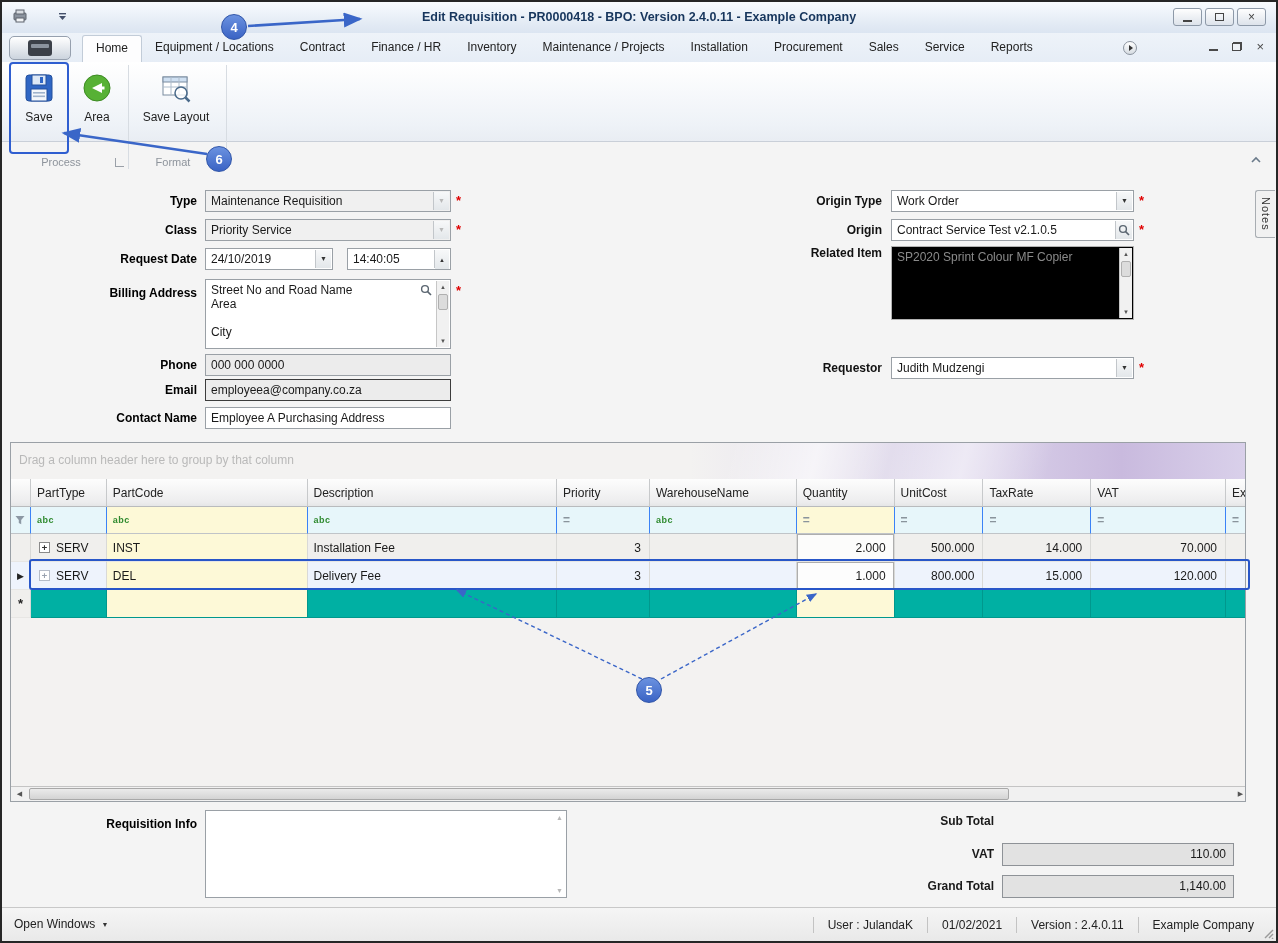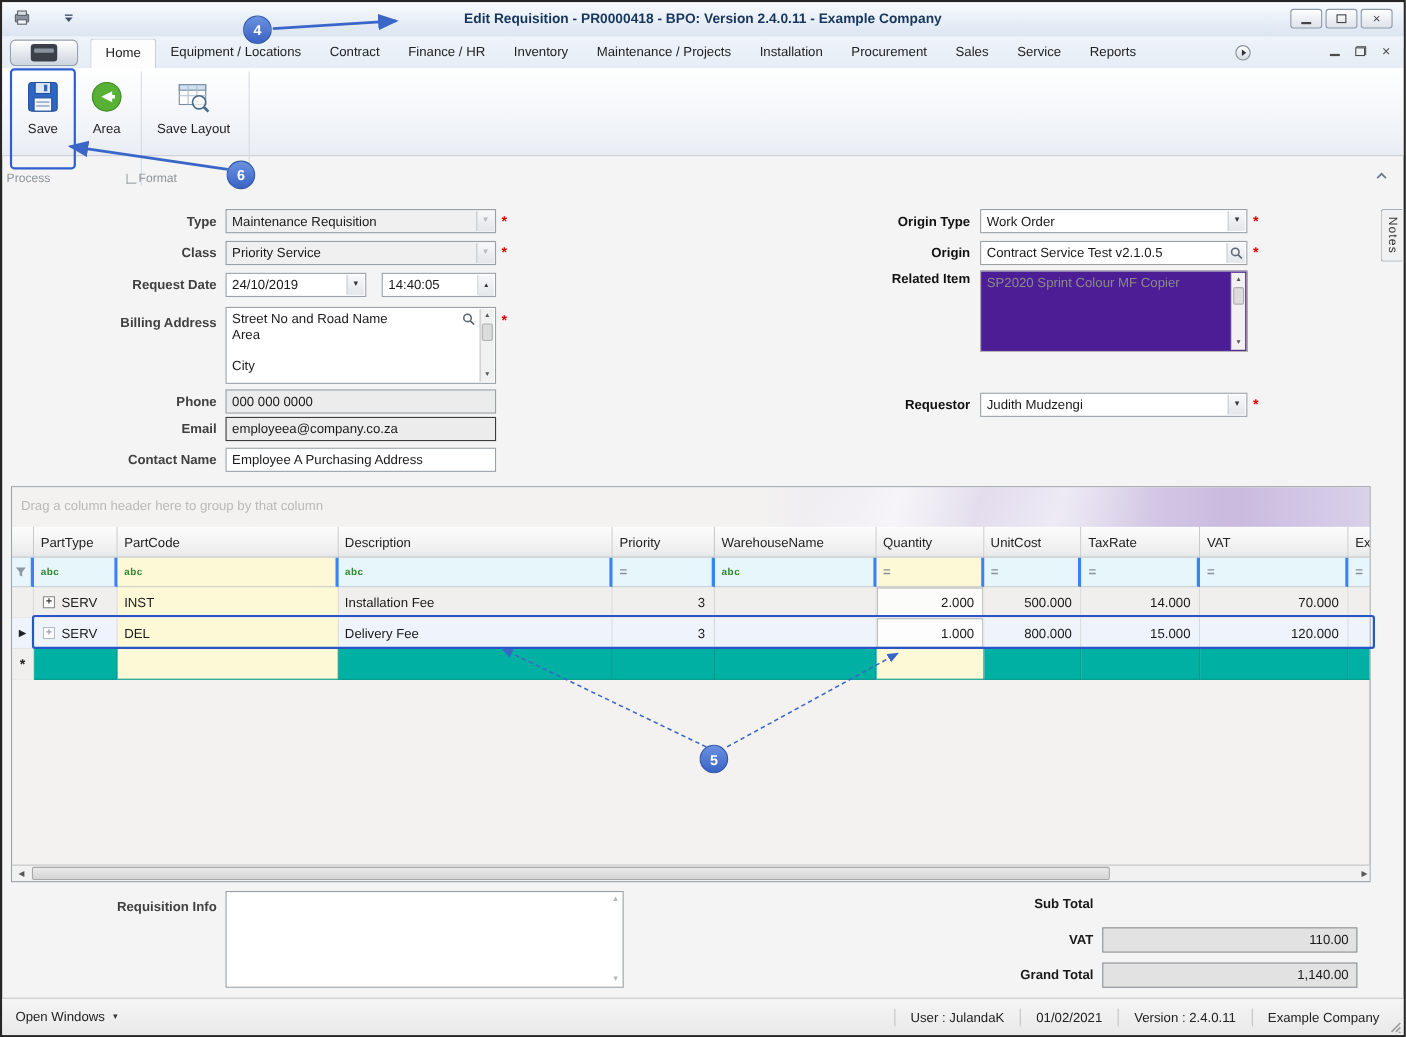--- a/index.html
+++ b/index.html
@@ -33,40 +33,40 @@
   .cc-restore::after { content:""; position:absolute; left:0; bottom:0; width:7px; height:6px; border:1px solid #4a4a4a; background:#eef2f7; }
   .cc-close { font-size:13px; line-height:1; color:#4a4a4a; }
 
   
   .ribbon { position:absolute; left:0; top:60px; width:1274px; height:80px; background:linear-gradient(#ffffff,#eef2f7 80%,#e9edf3); border-bottom:1px solid #c9cfd8; }
   .grp-divider { position:absolute; top:3px; height:104px; width:1px; background:#d7dce2; }
   .rb-btn { position:absolute; top:4px; height:84px; display:flex; flex-direction:column; align-items:center; justify-content:flex-start; padding-top:6px; gap:6px; border-radius:3px; }
   .rb-btn .lbl { font-size:12px; color:#1e1e1e; }
   .save-outline { position:absolute; left:7px; top:0px; width:60px; height:92px; border:2px solid #2f5ed0; border-radius:4px; z-index:4; }
   .grouprow { position:absolute; left:0; top:92px; height:20px; width:1274px; color:#8d939b; font-size:11px; }
-  .grp-label { position:absolute; top:2px; }
+  .grp-label { position:absolute; top:2px; text-align:center; }
   .launcher { position:absolute; left:113px; top:4px; width:9px; height:9px; border-left:1px solid #9aa0a8; border-bottom:1px solid #9aa0a8; }
   .collapse-chevron { position:absolute; right:14px; top:0px; }
 
   
-  .lbl-left { position:absolute; left:8px; width:187px; text-align:right; font-weight:bold; color:#404040; }
+  .lbl-left { position:absolute; left:8px; width:187px; text-align:right; font-weight:bold; color:#000000; }
   .lbl-right { position:absolute; width:180px; text-align:right; font-weight:bold; color:#111; }
   .fld { position:absolute; height:22px; background:#fff; border:1px solid #9aa0a6; line-height:20px; padding-left:5px; overflow:hidden; white-space:nowrap; }
   .fld.gray { background:#ececec; }
   .fld.dis  { background:#f0f0f0; }
   .ddbtn { position:absolute; right:1px; top:1px; bottom:1px; width:16px; background:linear-gradient(#f7f8f9,#e3e7ea); border-left:1px solid #c2c6ca; display:flex; align-items:center; justify-content:center; font-size:7px; color:#333; }
   .ddbtn.disabled { color:#b8b8b8; }
   .searchbtn { position:absolute; right:1px; top:1px; bottom:1px; width:17px; background:linear-gradient(#f7f8f9,#e3e7ea); border-left:1px solid #c2c6ca; display:flex; align-items:center; justify-content:center; }
   .spinner { position:absolute; right:1px; top:1px; bottom:1px; width:15px; display:flex; flex-direction:column; border-left:1px solid #c2c6ca; }
   .spin { flex:1; background:linear-gradient(#f7f8f9,#e3e7ea); display:flex; align-items:center; justify-content:center; font-size:6px; color:#333; }
   .spin:first-child { border-bottom:1px solid #c2c6ca; }
   .ast { position:absolute; color:#e00000; font-weight:bold; font-size:13px; }
   .memo { position:absolute; background:#fff; border:1px solid #9aa0a6; }
   .memo .content { position:absolute; left:5px; top:3px; right:20px; line-height:14px; white-space:pre-line; }
-  .memo.disabled { background:#4c1d95; border-color:#b2b2b2; }
+  .memo.disabled { background:#000000; border-color:#b2b2b2; }
   .memo.disabled .content { color:#8a8a8a; }
   .vsb { position:absolute; right:1px; top:1px; bottom:1px; width:13px; background:#f1f1f1; border-left:1px solid #c6c6c6; }
   .vsb .up, .vsb .dn { position:absolute; left:0; right:0; height:12px; display:flex; align-items:center; justify-content:center; font-size:6px; color:#555; }
   .vsb .up { top:0; } .vsb .dn { bottom:0; }
   .vsb .thumb { position:absolute; left:1px; right:1px; top:13px; height:16px; background:#dcdcdc; border:1px solid #b0b0b0; border-radius:2px; }
   .mag { display:inline-block; }
   .notes-tab { position:absolute; left:1253px; top:188px; width:20px; height:48px; background:#f1f1f1; border:1px solid #a8adb2; border-right:none; border-radius:3px 0 0 3px; display:flex; align-items:center; justify-content:center; }
   .notes-tab span { writing-mode:vertical-rl; font-size:11px; color:#333; letter-spacing:1px; }
 
   
@@ -78,21 +78,21 @@
   }
   .grow { position:absolute; left:0; width:1238px; display:flex; }
   .gc { border-right:1px solid #d9d9d7; border-bottom:1px solid #e7e6e4; padding-left:6px; overflow:hidden; white-space:nowrap; display:flex; align-items:center; }
   .c0 { width:20px; padding-left:0; justify-content:center; }
   .c1 { width:76px; } .c2 { width:201px; } .c3 { width:250px; } .c4 { width:93px; }
   .c5 { width:147px; } .c6 { width:98px; } .c7 { width:89px; } .c8 { width:108px; }
   .c9 { width:135px; } .c10 { width:23px; border-right:none; }
   .ghead { top:36px; height:28px; }
   .ghead .gc { background:linear-gradient(#fdfdfd,#ededee 85%,#e5e6e7); border-right:1px solid #c7c9cb; border-bottom:1px solid #b9bbbd; color:#222; }
   .gfilter { top:64px; height:27px; }
-  .gfilter .gc { background:#e7f6fa; border-right:3px solid #3b82f6; border-bottom:1px solid #c0c4c8; }
+  .gfilter .gc { background:#e7f6fa; border-right:1px solid #3b82f6; border-bottom:1px solid #c0c4c8; }
   .gfilter .gc.yell { background:#fdf9d7; }
   .gdata { height:28px; }
   .gdata .gc { background:#f0efed; }
   .gdata .gc.yell { background:#fdf9d7; }
   .gdata .gc.qcell { background:#fcfcfb; box-shadow:inset 0 0 0 1px #aeaeae; }
   .r1 { top:91px; } .r2 { top:119px; } .rnew { top:147px; }
   .r2 .gc { background:#eef3fc; }
   .r2 .gc.yell { background:#fdf9d7; }
   .r2 .gc.qcell { background:#fdfdfd; }
   .rnew .gc { background:#00b0a3; border-right:1px solid #00988d; border-bottom:1px solid #00988d; }

